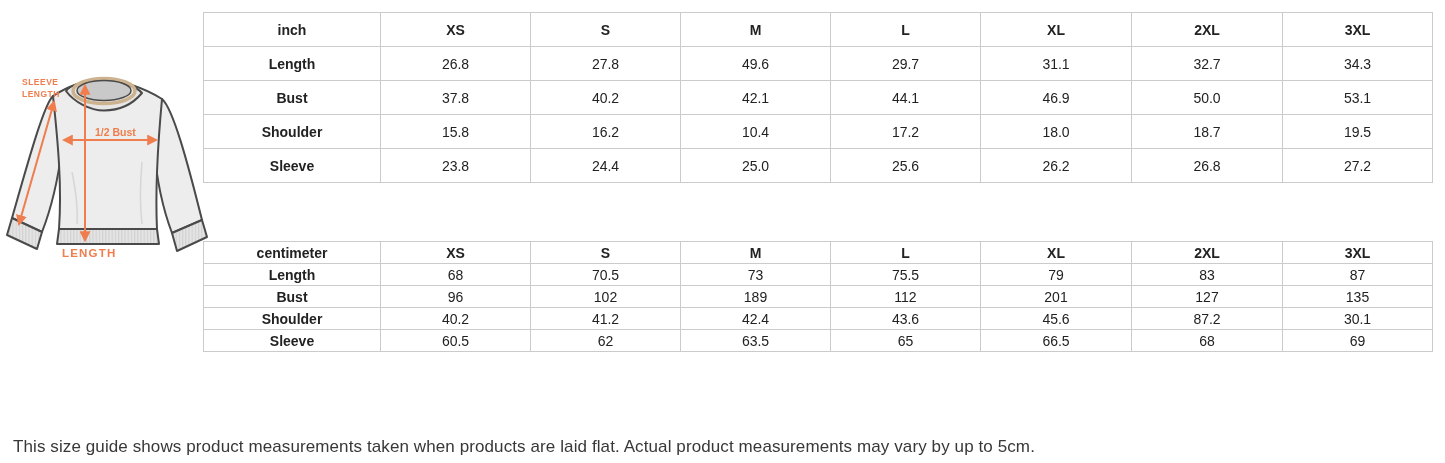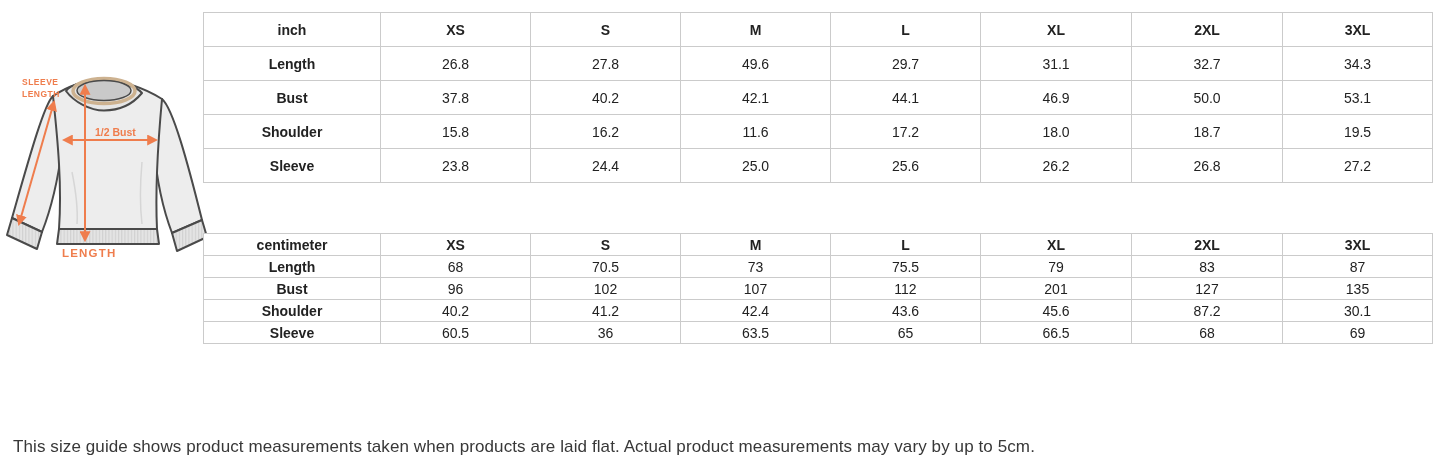--- a/index.html
+++ b/index.html
@@ -21,21 +21,21 @@
   }
   .size-table th, .size-table td {
     border: 1px solid #cbcbcb;
     text-align: center; vertical-align: middle;
     font-weight: normal; padding: 0 4px;
     overflow: hidden; white-space: nowrap;
   }
   .size-table th { font-weight: bold; }
   .t-inch { top: 12px; }
   .t-inch th, .t-inch td { height: 34px; }
-  .t-cm { top: 233px; }
+  .t-cm { top: 241px; }
   .t-cm th, .t-cm td { height: 22px; }
 
   
   .footer-note {
     position: absolute; left: 13px; top: 437px;
     font-size: 17px; color: #383838; letter-spacing: 0.1px;
   }
 </style>
 </head>
 <body>
@@ -123,21 +123,21 @@
         <td>42.1</td>
         <td>44.1</td>
         <td>46.9</td>
         <td>50.0</td>
         <td>53.1</td>
       </tr>
       <tr>
         <th>Shoulder</th>
         <td>15.8</td>
         <td>16.2</td>
-        <td>11.6</td>
+        <td>10.4</td>
         <td>17.2</td>
         <td>18.0</td>
         <td>18.7</td>
         <td>19.5</td>
       </tr>
       <tr>
         <th>Sleeve</th>
         <td>23.8</td>
         <td>24.4</td>
         <td>25.0</td>
@@ -180,40 +180,40 @@
         <td>73</td>
         <td>75.5</td>
         <td>79</td>
         <td>83</td>
         <td>87</td>
       </tr>
       <tr>
         <th>Bust</th>
         <td>96</td>
         <td>102</td>
-        <td>107</td>
+        <td>189</td>
         <td>112</td>
         <td>201</td>
         <td>127</td>
         <td>135</td>
       </tr>
       <tr>
         <th>Shoulder</th>
         <td>40.2</td>
         <td>41.2</td>
         <td>42.4</td>
         <td>43.6</td>
         <td>45.6</td>
         <td>87.2</td>
         <td>30.1</td>
       </tr>
       <tr>
         <th>Sleeve</th>
         <td>60.5</td>
-        <td>36</td>
+        <td>62</td>
         <td>63.5</td>
         <td>65</td>
         <td>66.5</td>
         <td>68</td>
         <td>69</td>
       </tr>
     </tbody>
   </table>
 
 <div class="footer-note">This size guide shows product measurements taken when products are laid flat. Actual product measurements may vary by up to 5cm.</div>

